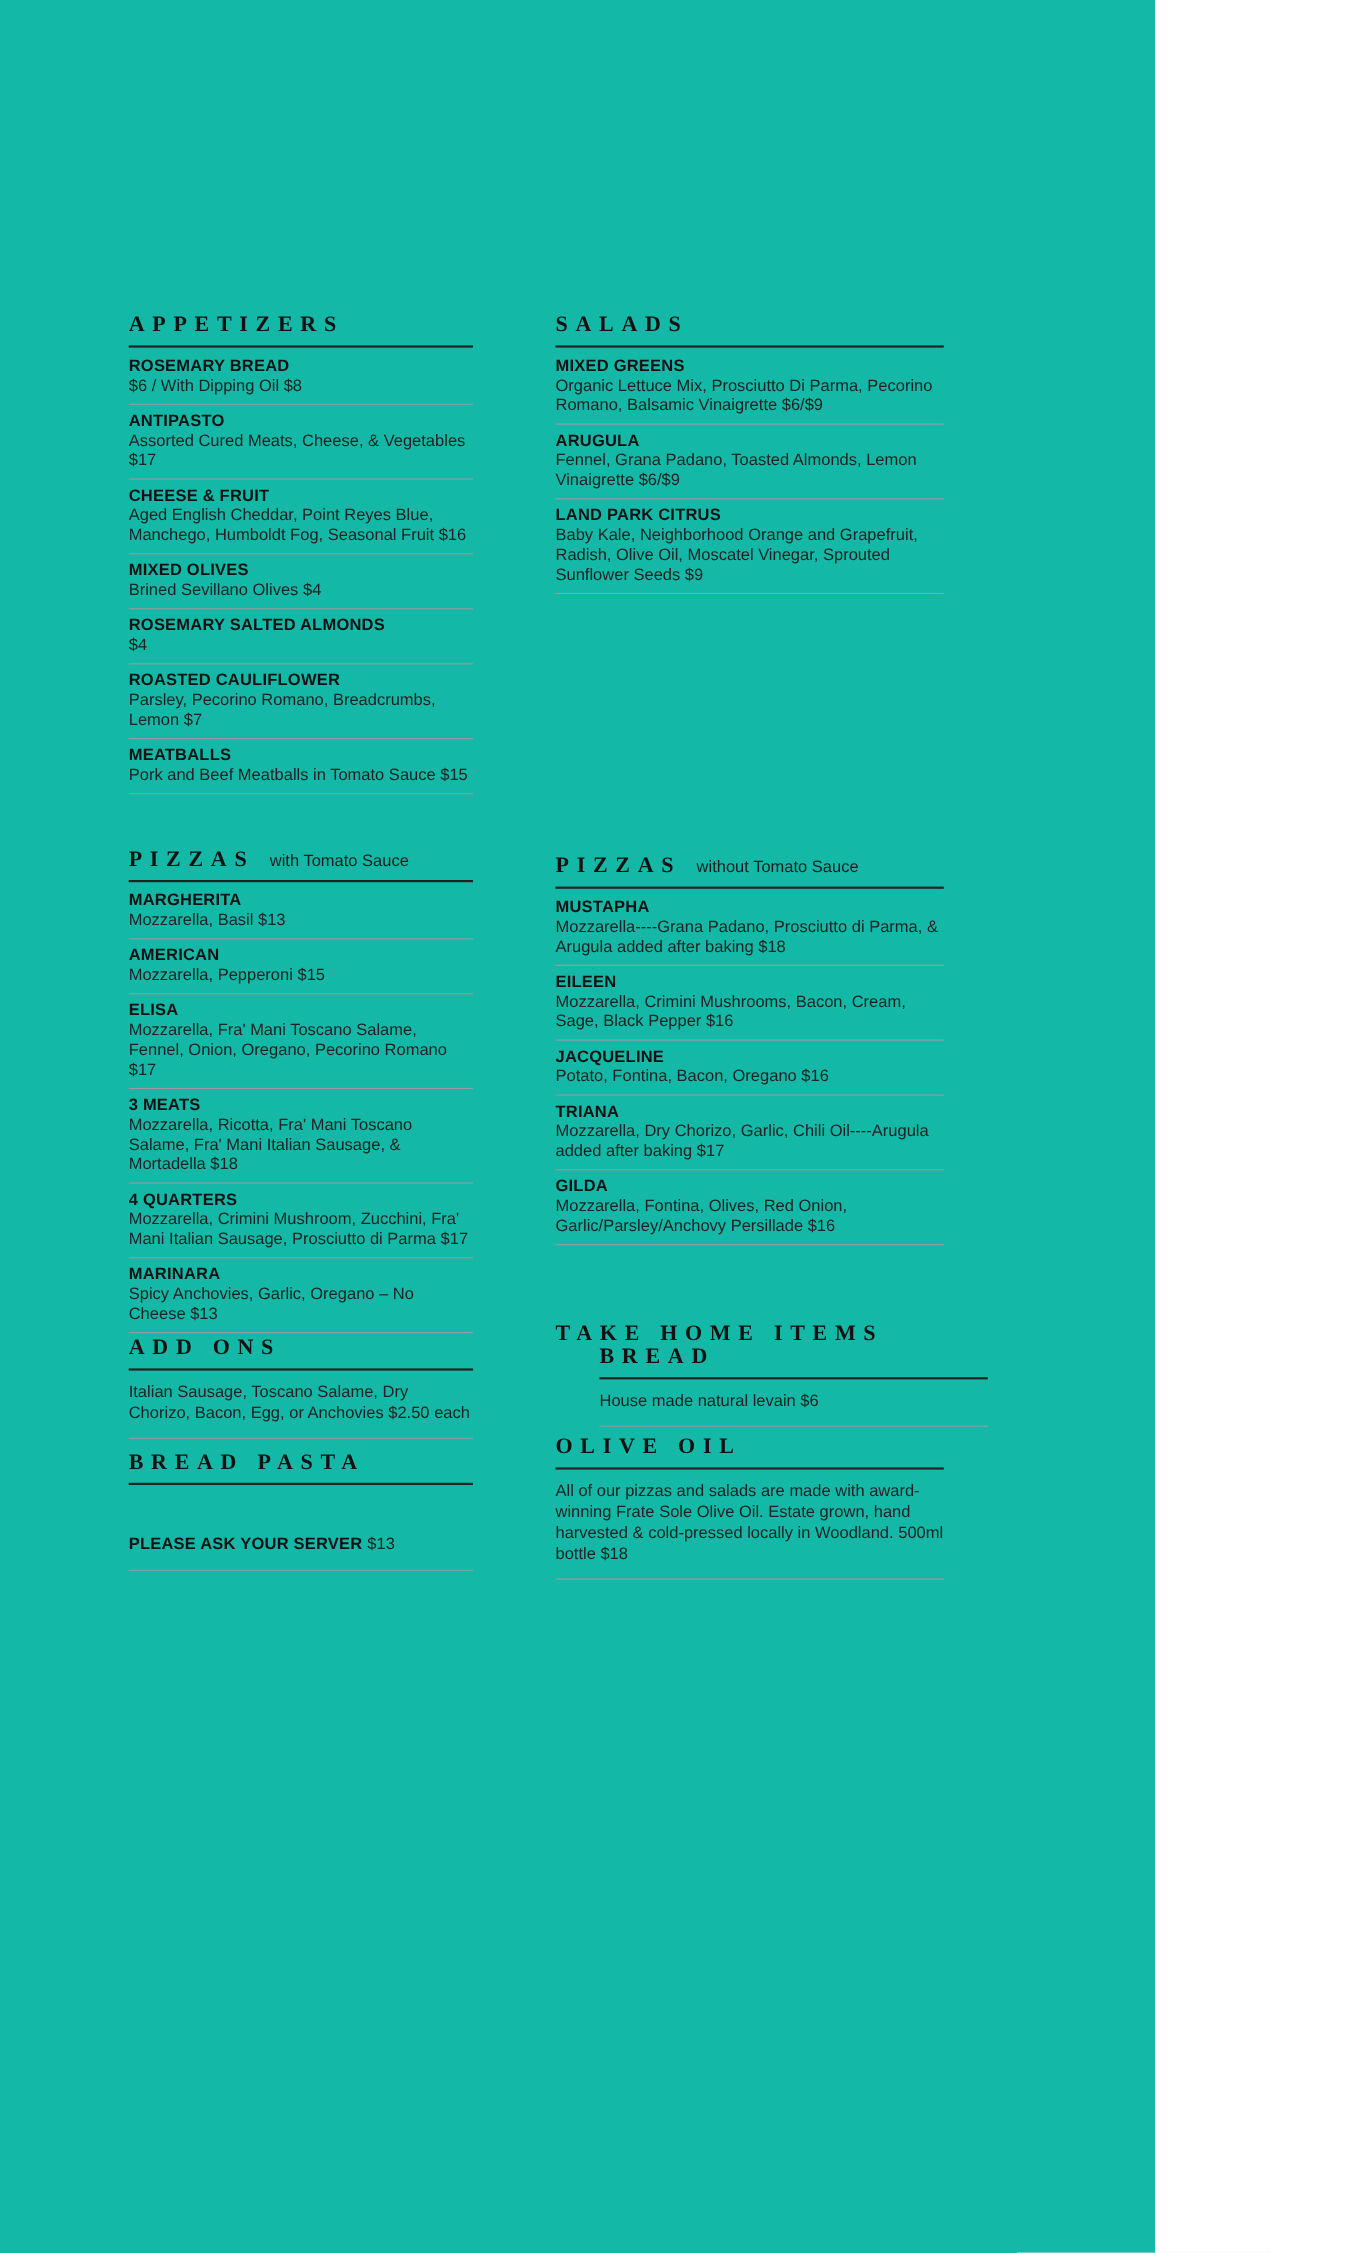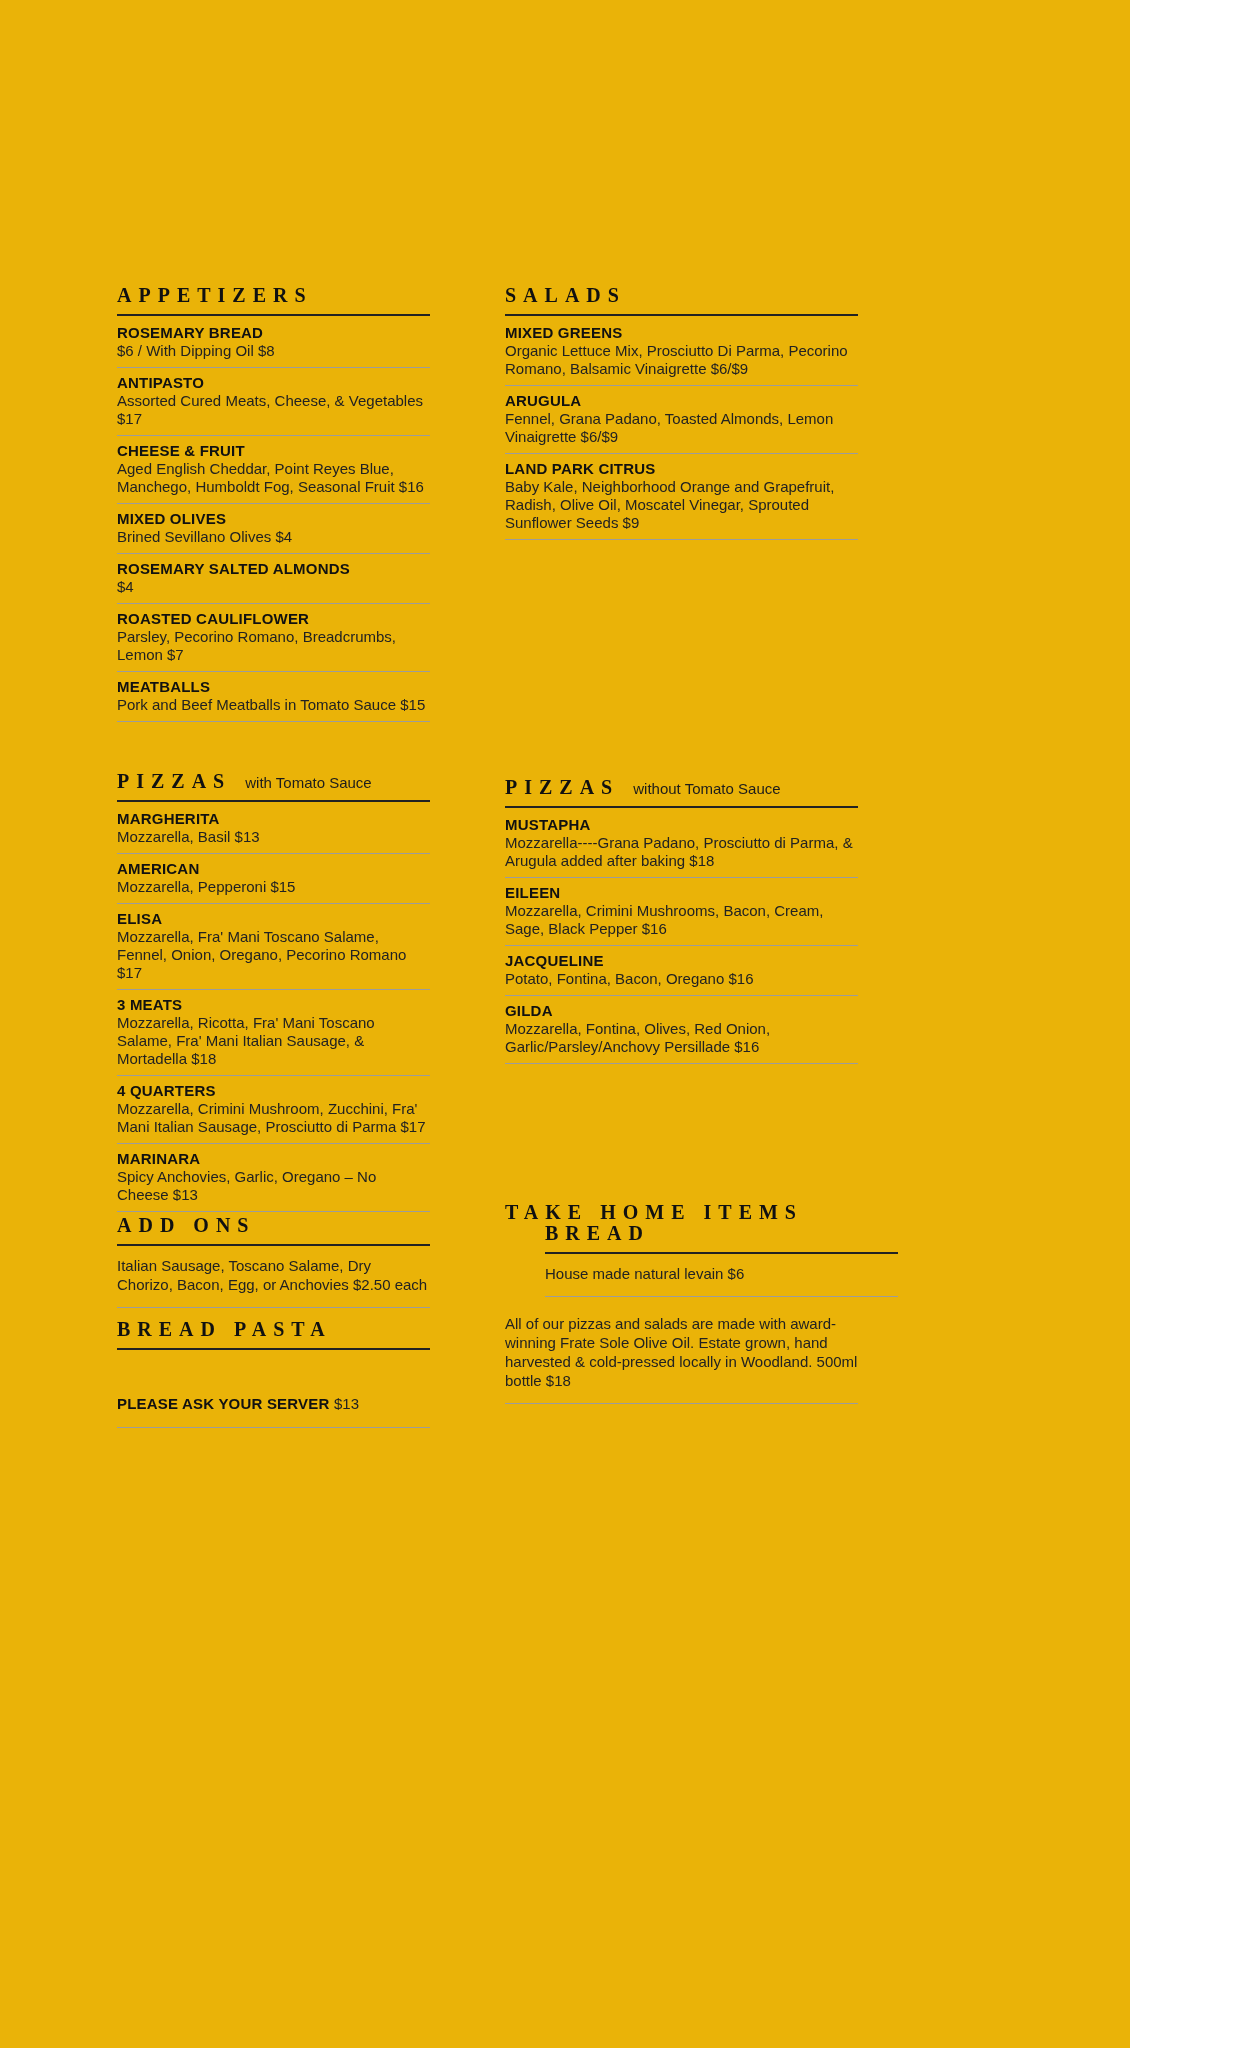--- a/index.html
+++ b/index.html
@@ -1,21 +1,21 @@
 <!DOCTYPE html>
 <html><head>
 <meta charset="utf-8">
 <style>
   * { box-sizing: border-box; margin: 0; padding: 0; }
   html, body { background: #ffffff; }
   .page {
     position: relative;
-    width: 1130px;
+    width: 1050px;
     height: 2048px;
-    background: #eab308;
+    background: #14b8a6;
     font-family: "Liberation Sans", "DejaVu Sans", sans-serif;
     color: #1c1c1c;
     overflow: hidden;
   }
   .sec { position: absolute; }
   #sec-appetizers   { left: 117px; top: 284px;  width: 313px; }
   #sec-salads       { left: 505px; top: 284px;  width: 353px; }
   #sec-pizzas-with  { left: 117px; top: 770px;  width: 313px; }
   #sec-pizzas-without{ left: 505px; top: 776px; width: 353px; }
   #sec-take-home    { left: 505px; top: 1176px; width: 353px; margin-top: 25px; }
@@ -179,20 +179,24 @@
       </div>
       <div class="item">
         <div class="item-name">EILEEN</div>
         <div class="item-desc">Mozzarella, Crimini Mushrooms, Bacon, Cream, Sage, Black Pepper $16</div>
       </div>
       <div class="item">
         <div class="item-name">JACQUELINE</div>
         <div class="item-desc">Potato, Fontina, Bacon, Oregano $16</div>
       </div>
       <div class="item">
+        <div class="item-name">TRIANA</div>
+        <div class="item-desc">Mozzarella, Dry Chorizo, Garlic, Chili Oil----Arugula added after baking $17</div>
+      </div>
+      <div class="item">
         <div class="item-name">GILDA</div>
         <div class="item-desc">Mozzarella, Fontina, Olives, Red Onion, Garlic/Parsley/Anchovy Persillade $16</div>
       </div>
     </div>
   </div>
 
   <div class="sec" id="sec-take-home">
     <div class="sec-head no-line">
       <span class="sec-title">TAKE HOME ITEMS</span>
     </div>
@@ -216,16 +220,19 @@
     <div class="sec-head">
       <span class="sec-title">BREAD PASTA</span>
     </div>
     <div class="inline-line">
       <span class="item-name">PLEASE ASK YOUR SERVER</span>
       <span class="item-price">$13</span>
     </div>
   </div>
 
   <div class="sec" id="sec-olive-oil">
+    <div class="sec-head">
+      <span class="sec-title">OLIVE OIL</span>
+    </div>
     <div class="sec-text">All of our pizzas and salads are made with award-winning Frate Sole Olive Oil. Estate grown, hand harvested &amp; cold-pressed locally in Woodland. 500ml bottle $18</div>
   </div>
 
 </div>
 
 </body></html>

